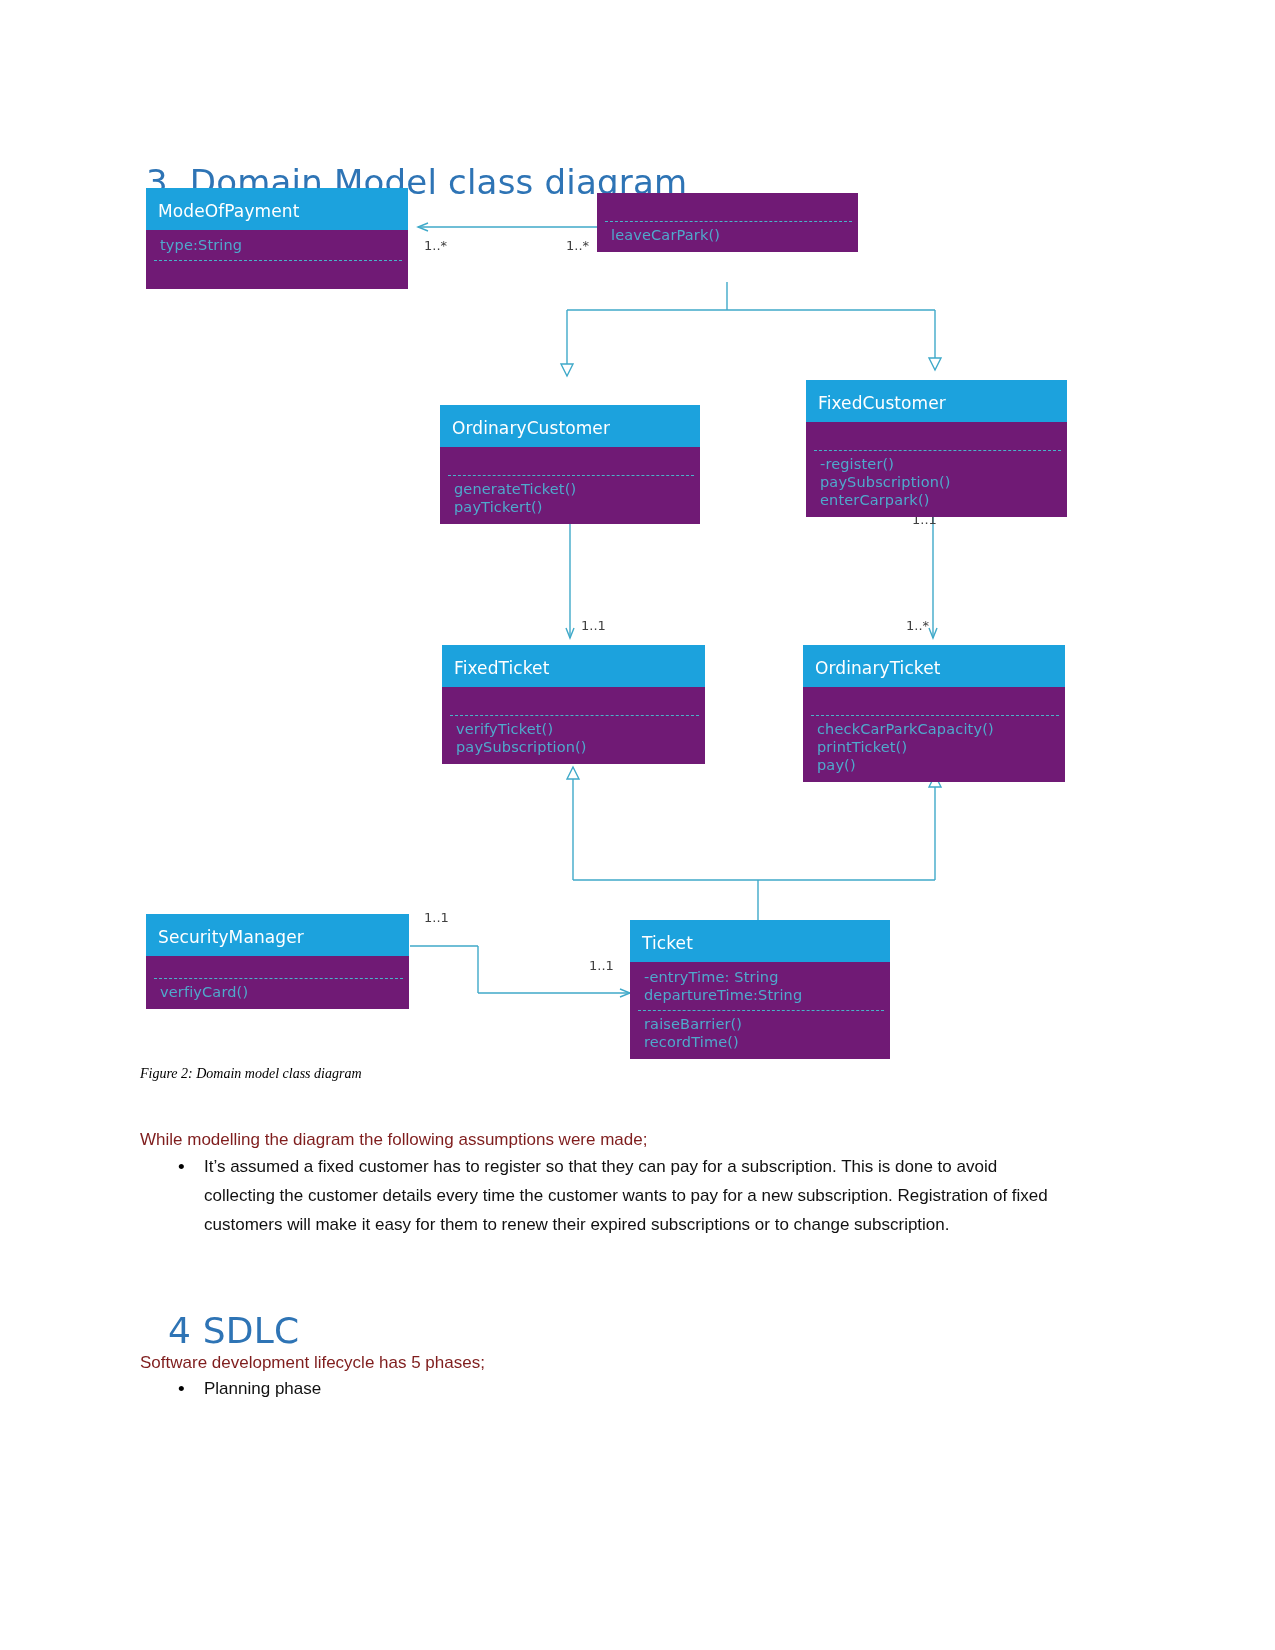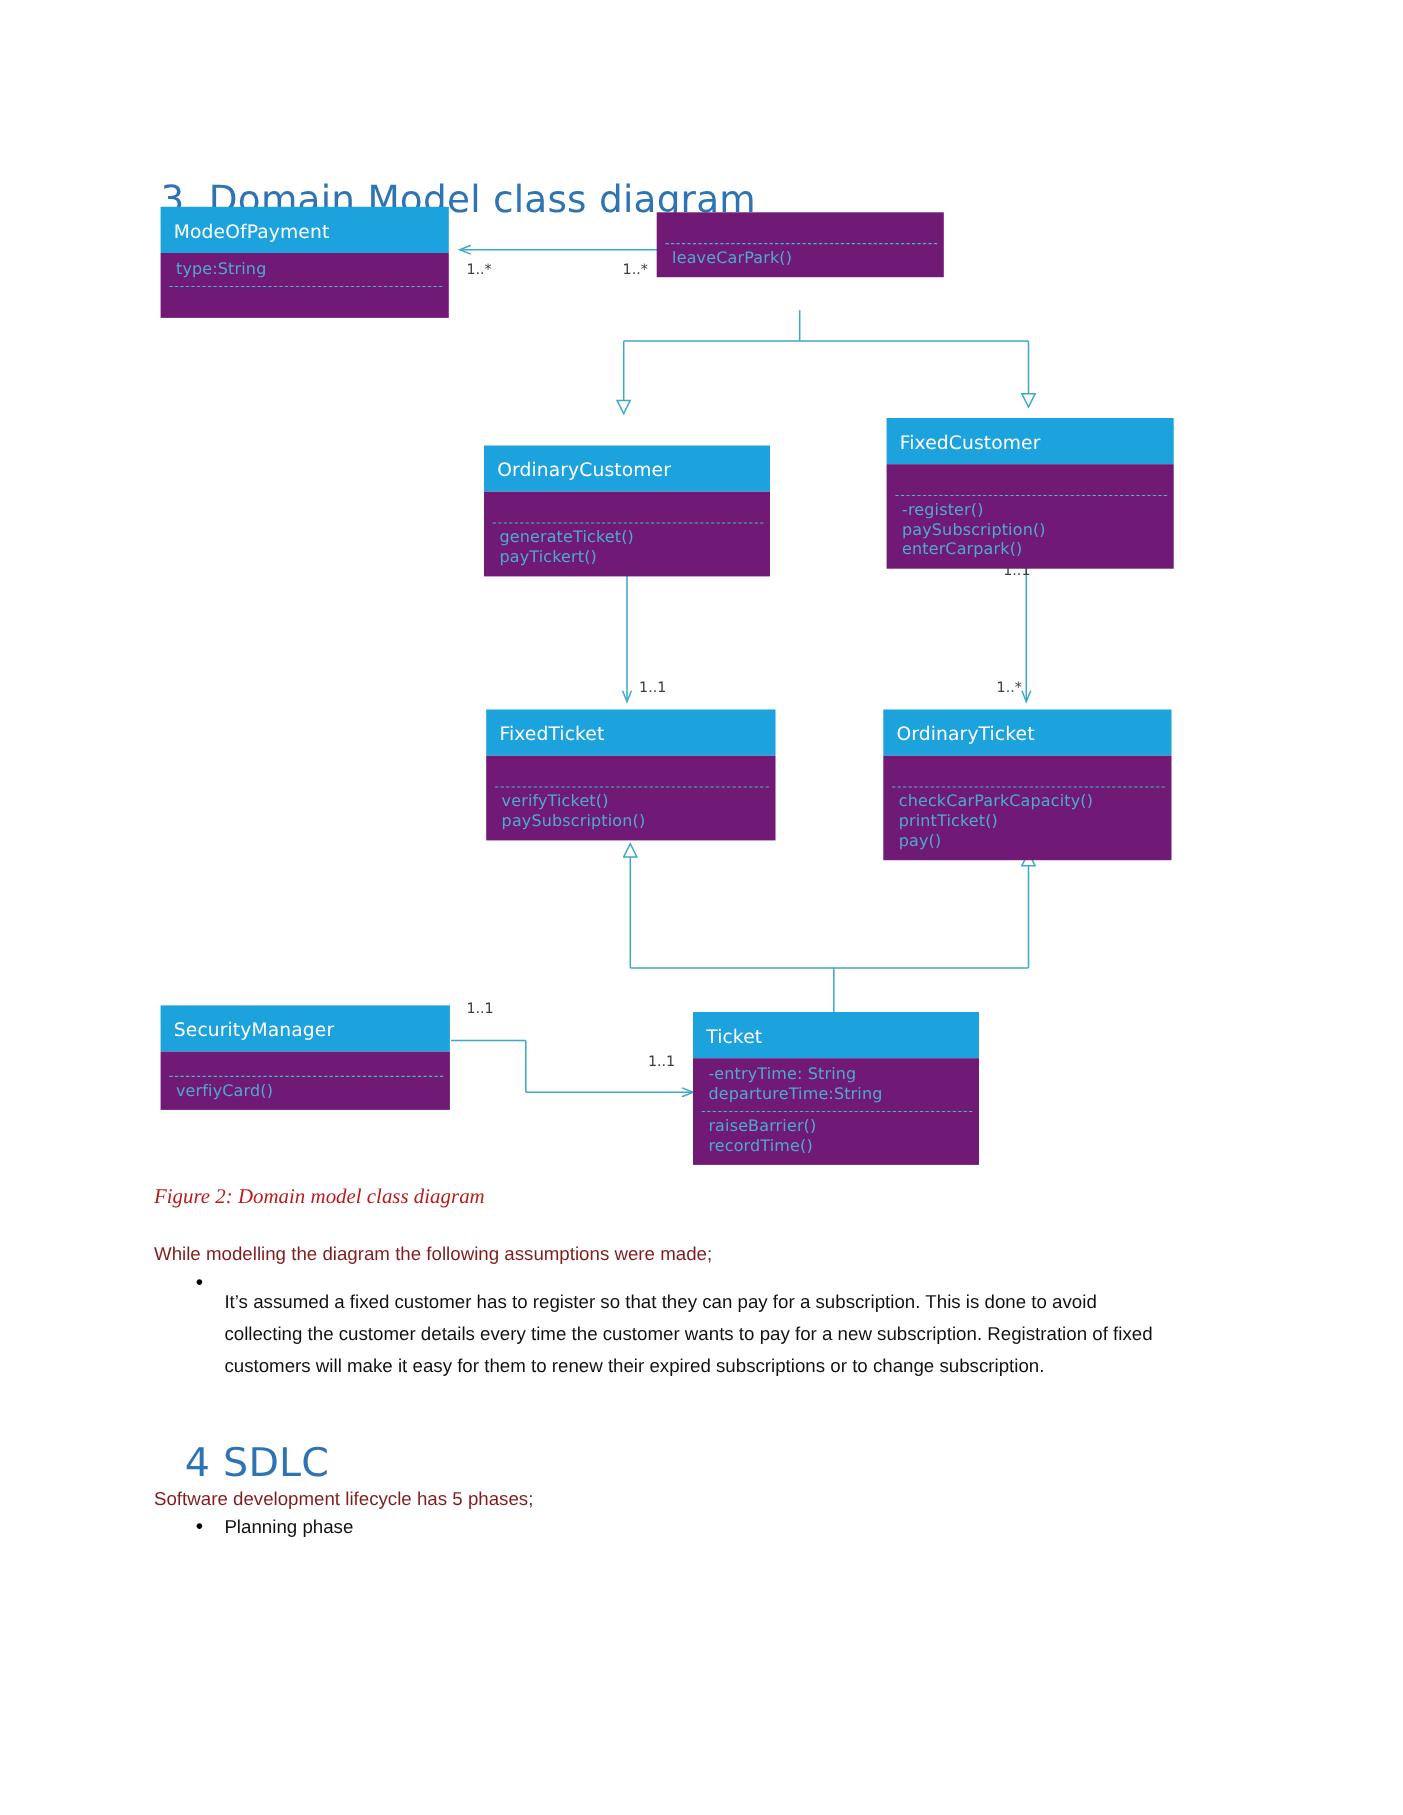--- a/index.html
+++ b/index.html
@@ -33,25 +33,24 @@
   }
   #heading-sdlc {
     left: 140px; top: 1286px;
     font-size: 36px;
     margin-left: 28px;
   }
 
   .fig-caption {
     position: absolute;
     left: 140px; top: 1066px;
-    font-size: 19px;
+    font-size: 14px;
     font-style: italic;
-    color: #b91c1c;
+    color: #000000;
     font-family: "Liberation Serif", serif;
-    margin-top: 12px;
   }
 
   .body-text {
     position: absolute;
     font-size: 17px;
     line-height: 29px;
     color: #7f1d1d;
     font-family: "Liberation Sans", sans-serif;
   }
   #para-assumptions { left: 140px; top: 1108px; width: 900px; }
@@ -70,21 +69,21 @@
     text-align: left;
     padding-left: 38px;
     box-sizing: content-box;
   }
   .bullet-text {
     font-size: 17px;
     line-height: 29px;
     color: #111;
   }
   #bullet-assumption { left: 140px; top: 1152px; width: 930px; }
-  #bullet-assumption .bullet-text { width: 860px; margin-top: 17px; }
+  #bullet-assumption .bullet-text { width: 860px; }
   #bullet-planning { left: 140px; top: 1374px; width: 930px; }
 
   
   #diagram {
     position: absolute;
     left: 0; top: 180px;
     width: 1275px;
     height: 880px;
   }
   #diagram svg { position: absolute; left: 0; top: 0; }

